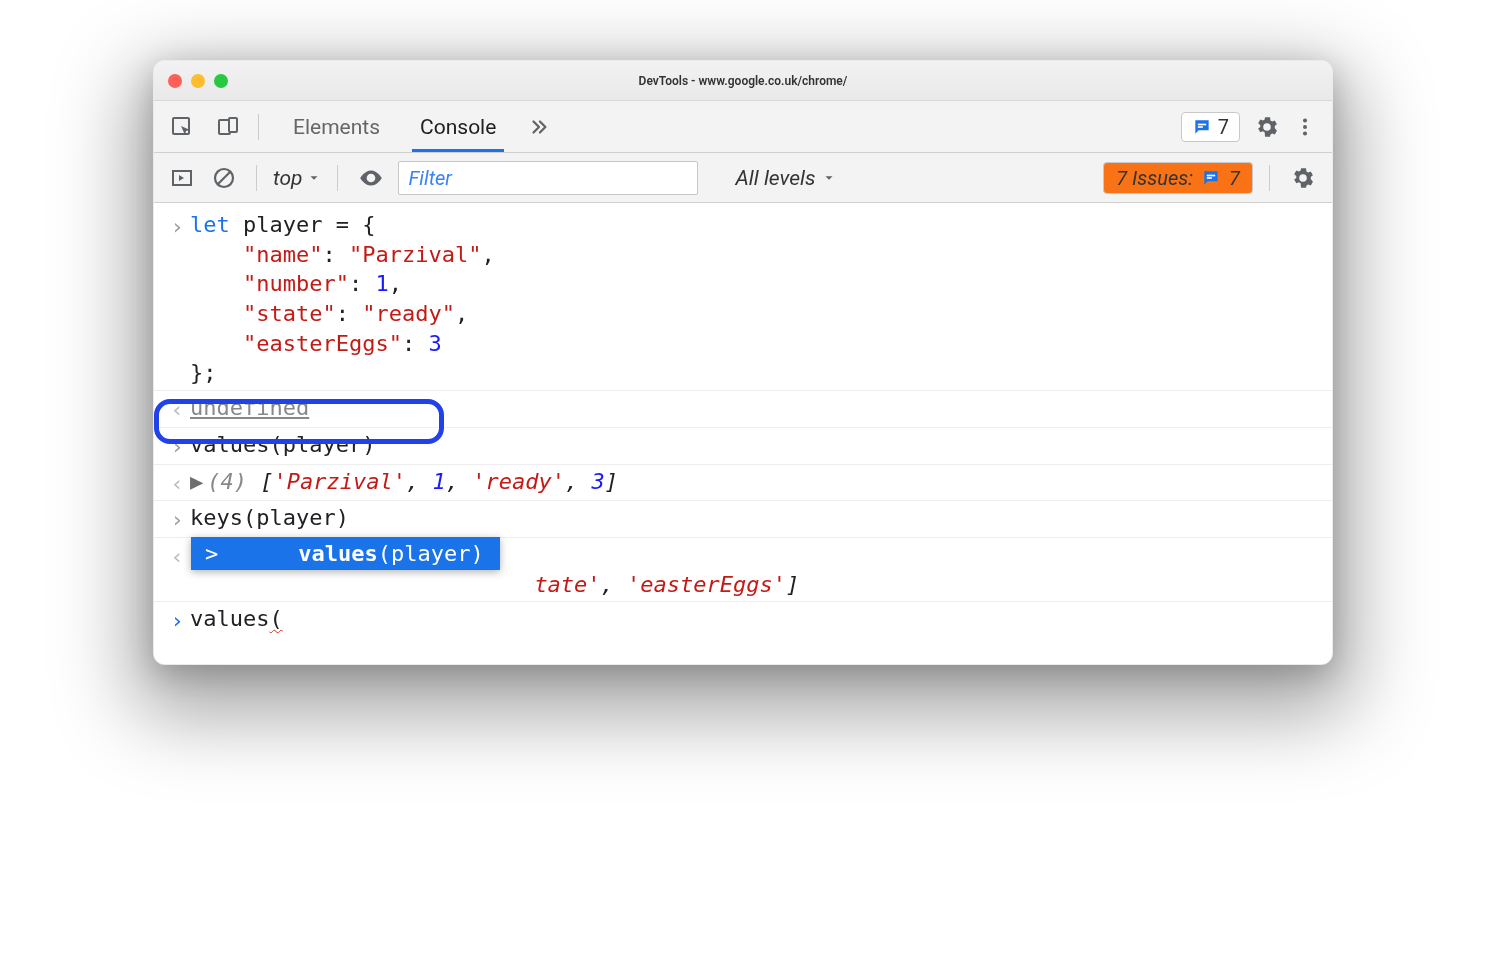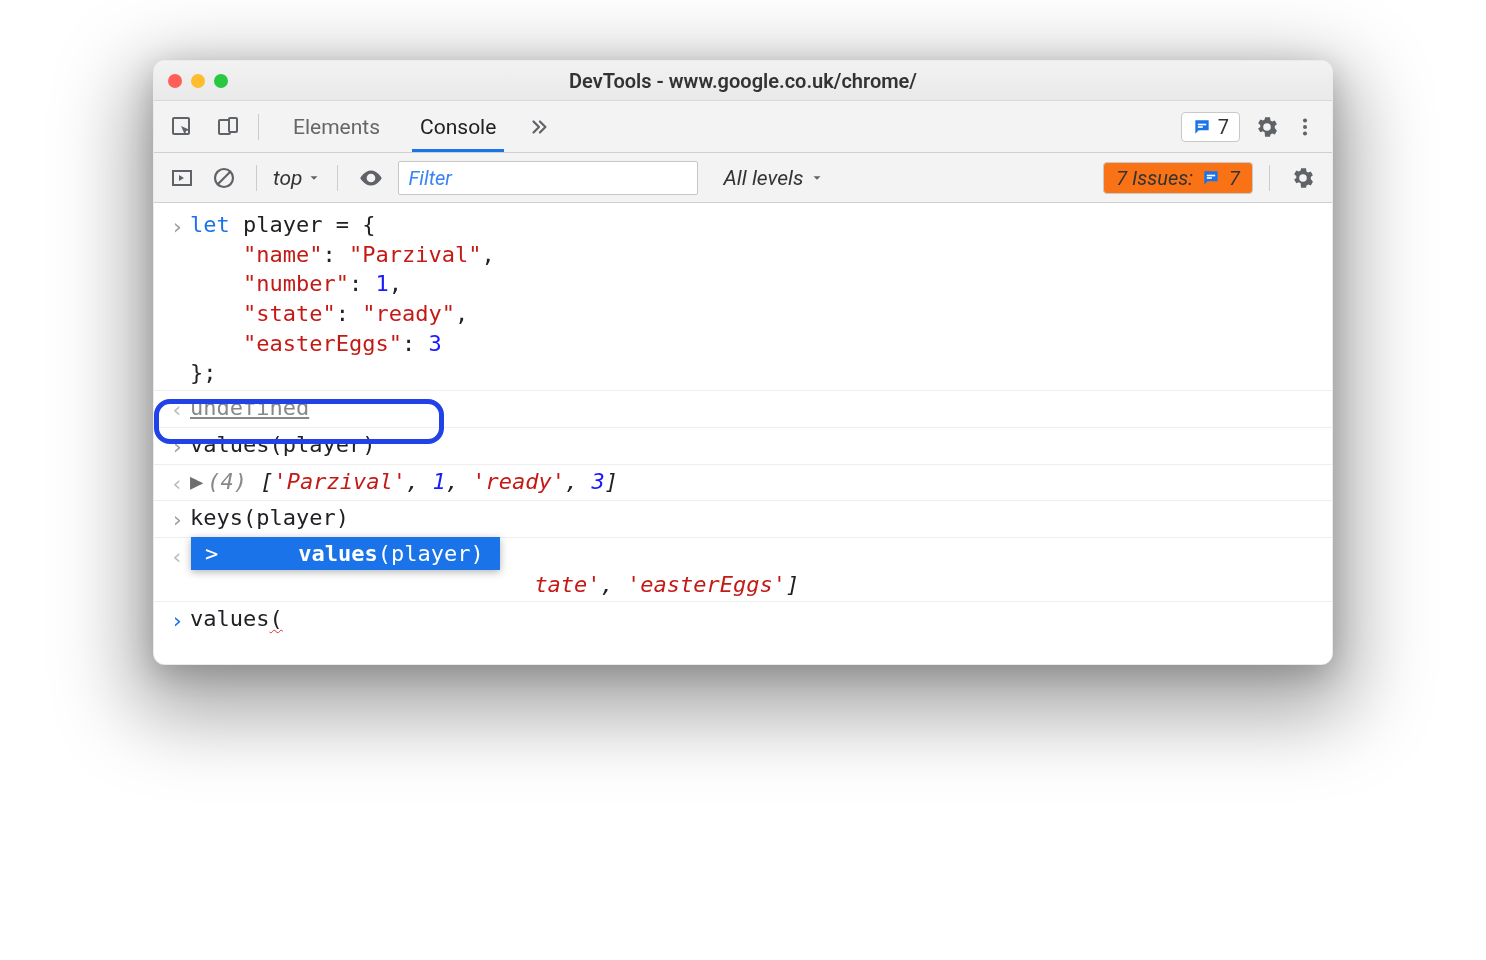--- a/index.html
+++ b/index.html
@@ -30,21 +30,21 @@
     position: relative;
     border-bottom: 1px solid #d8d8d8;
   }
   .traffic { display: flex; gap: 9px; }
   .dot { width: 14px; height: 14px; border-radius: 50%; }
   .dot.red { background: #ff5f57; }
   .dot.yellow { background: #febc2e; }
   .dot.green { background: #28c840; }
   .titlebar .title {
     position: absolute; left: 0; right: 0; text-align: center;
-    font-size: 20px; font-weight: 600; color: #333;
+    font-size: 12px; font-weight: 600; color: #333;
     pointer-events: none;
   }
   
   .tabbar {
     height: 52px;
     border-bottom: 1px solid #d0d0d0;
     display: flex;
     align-items: center;
     padding: 0 12px;
     gap: 0;
@@ -259,21 +259,21 @@
     </div>
     <div class="sep"></div>
     <span class="icon-btn eye">
       <svg width="26" height="26" viewBox="0 0 24 24">
           <path fill="#5f6368" d="M12 5C6 5 2 12 2 12s4 7 10 7 10-7 10-7S18 5 12 5Zm0 11a4 4 0 1 1 4-4 4 4 0 0 1-4 4Z"></path>
         </svg>
     </span>
     <div class="filter">
       <span style="color:#3b82f6;">Filter</span>
     </div>
-    <div class="levels" style="margin-left:16px;">
+    <div class="levels" style="margin-left:28px;">
       <span>All levels</span>
       <svg width="14" height="14" viewBox="0 0 24 24">
           <path d="M6 9l6 6 6-6z" fill="#5f6368"></path>
         </svg>
     </div>
     <div style="flex:1"></div>
     <div class="issues-btn">
       <span>7 Issues:</span>
       <svg class="chat-icon" width="20" height="20" viewBox="0 0 24 24">
           <path fill="#1a73e8" d="M4 4h16v12H8l-4 4z"></path>

